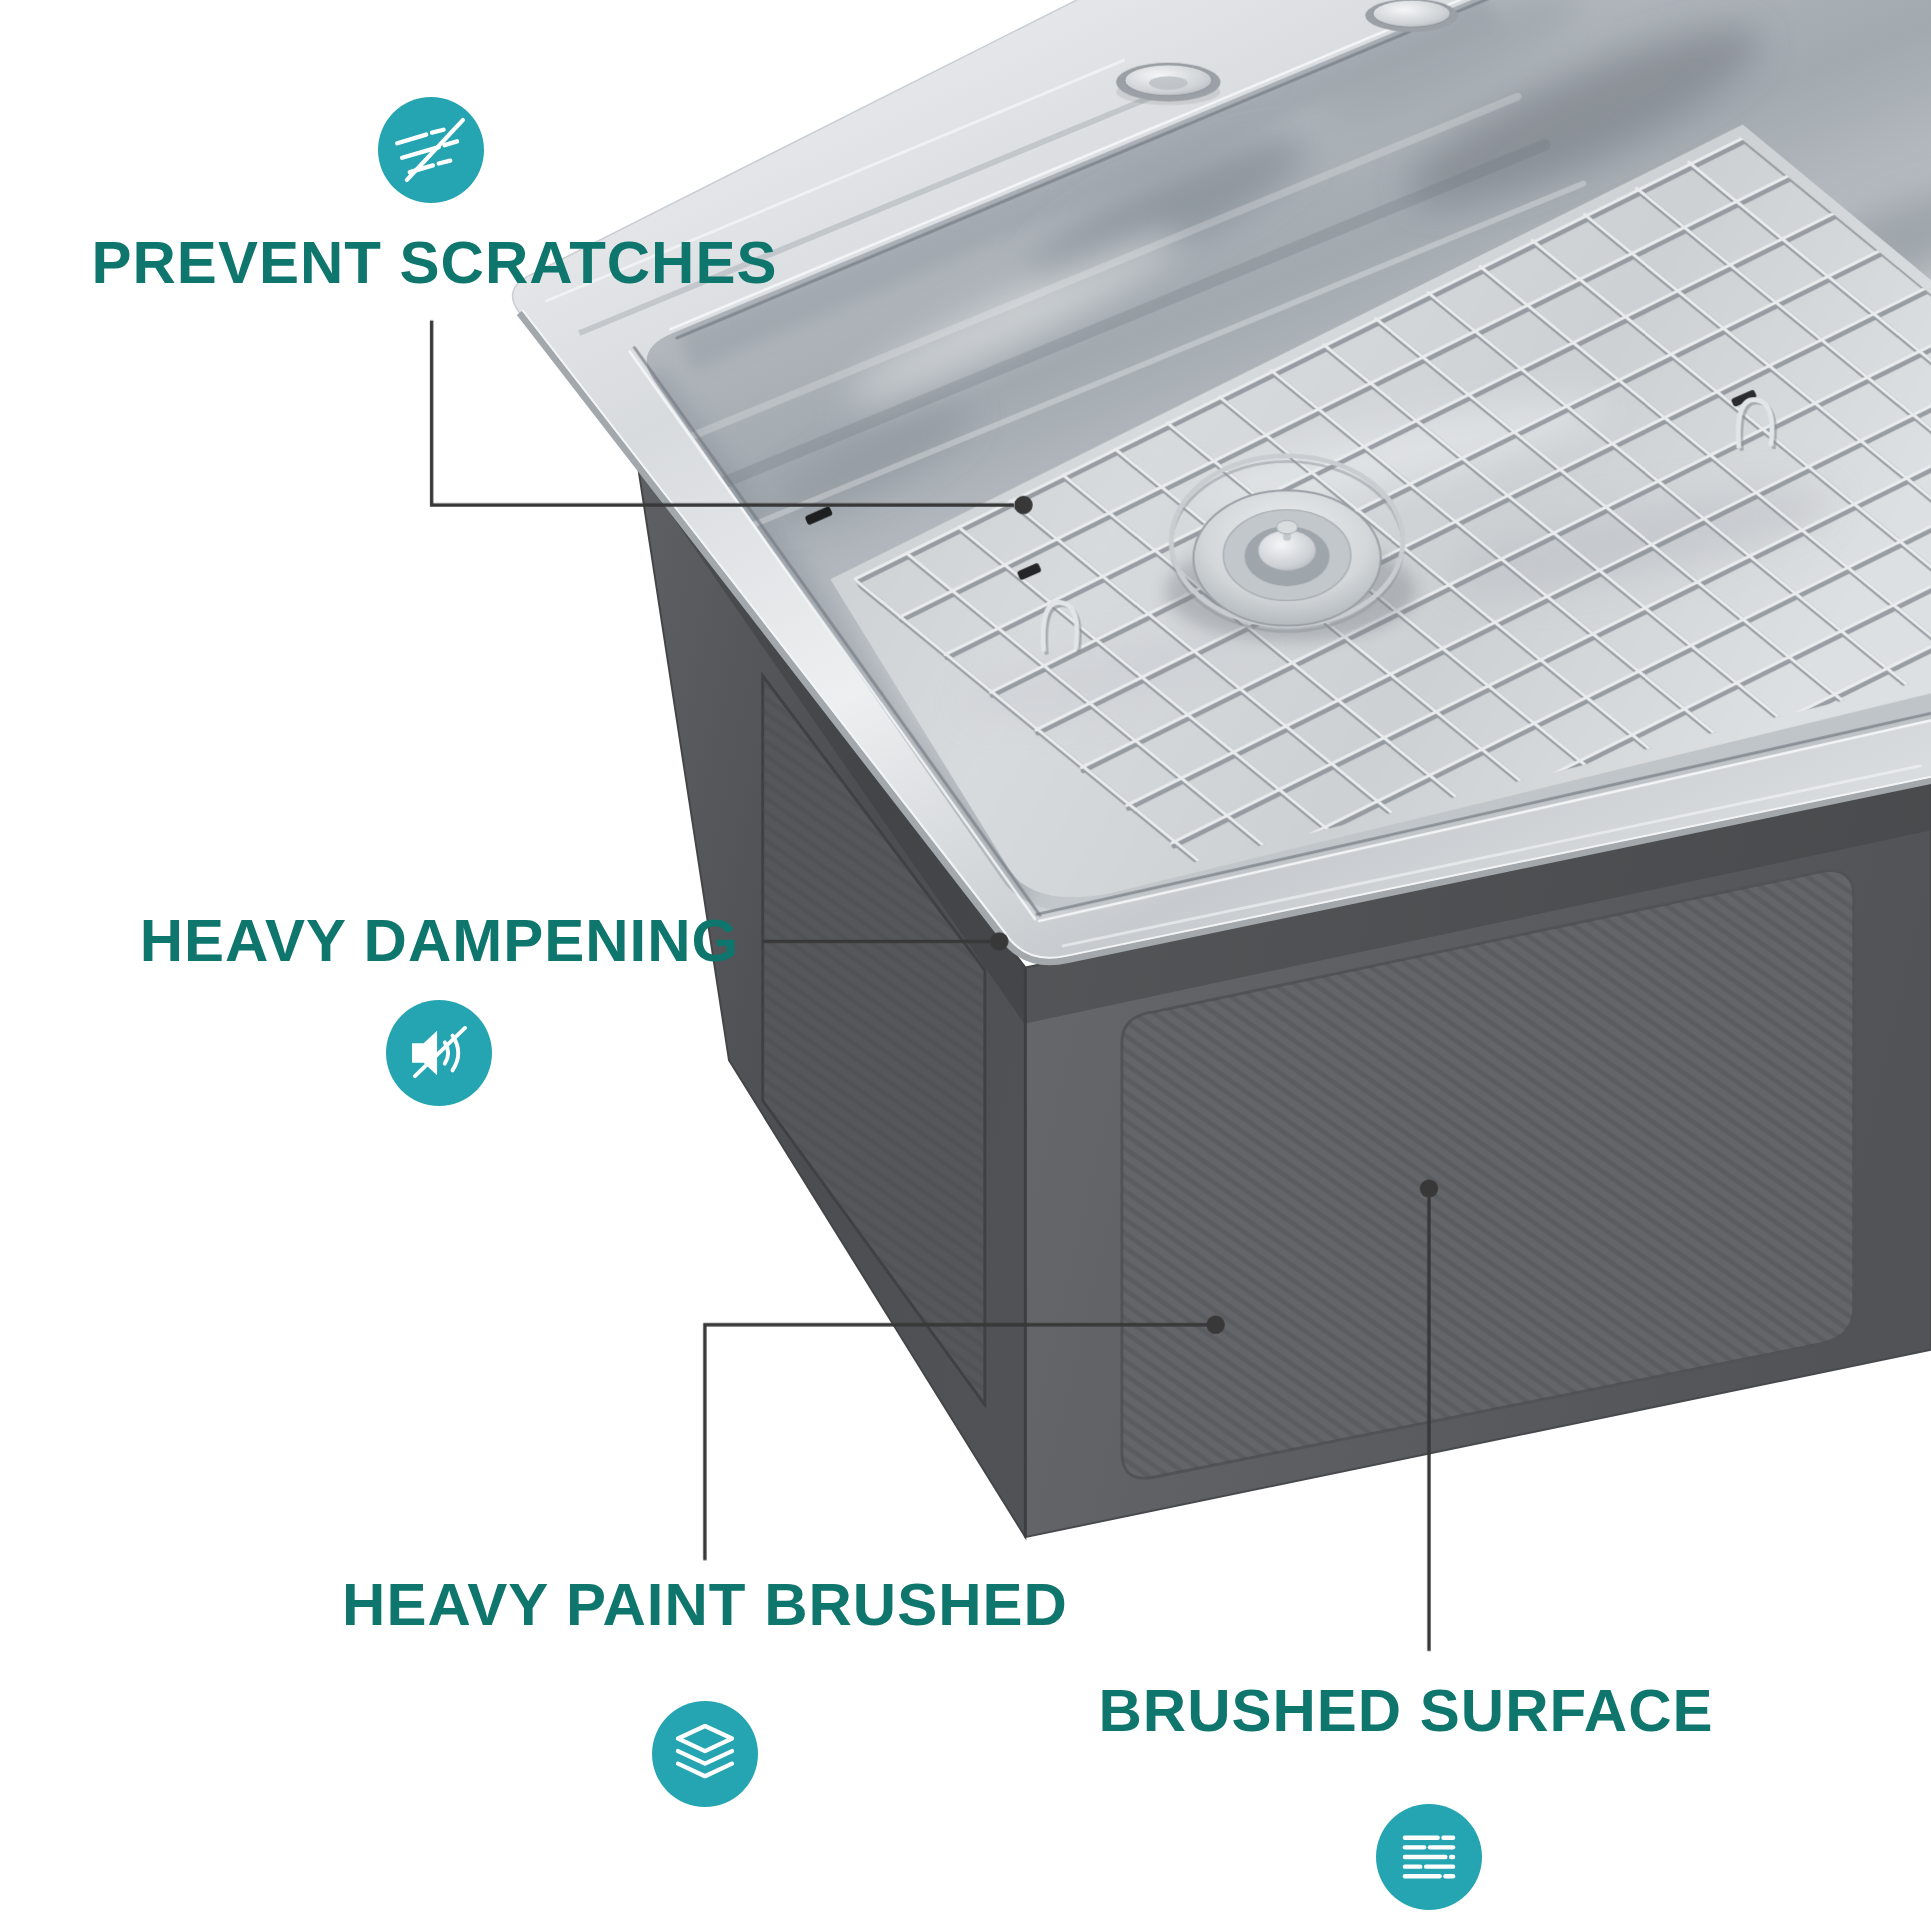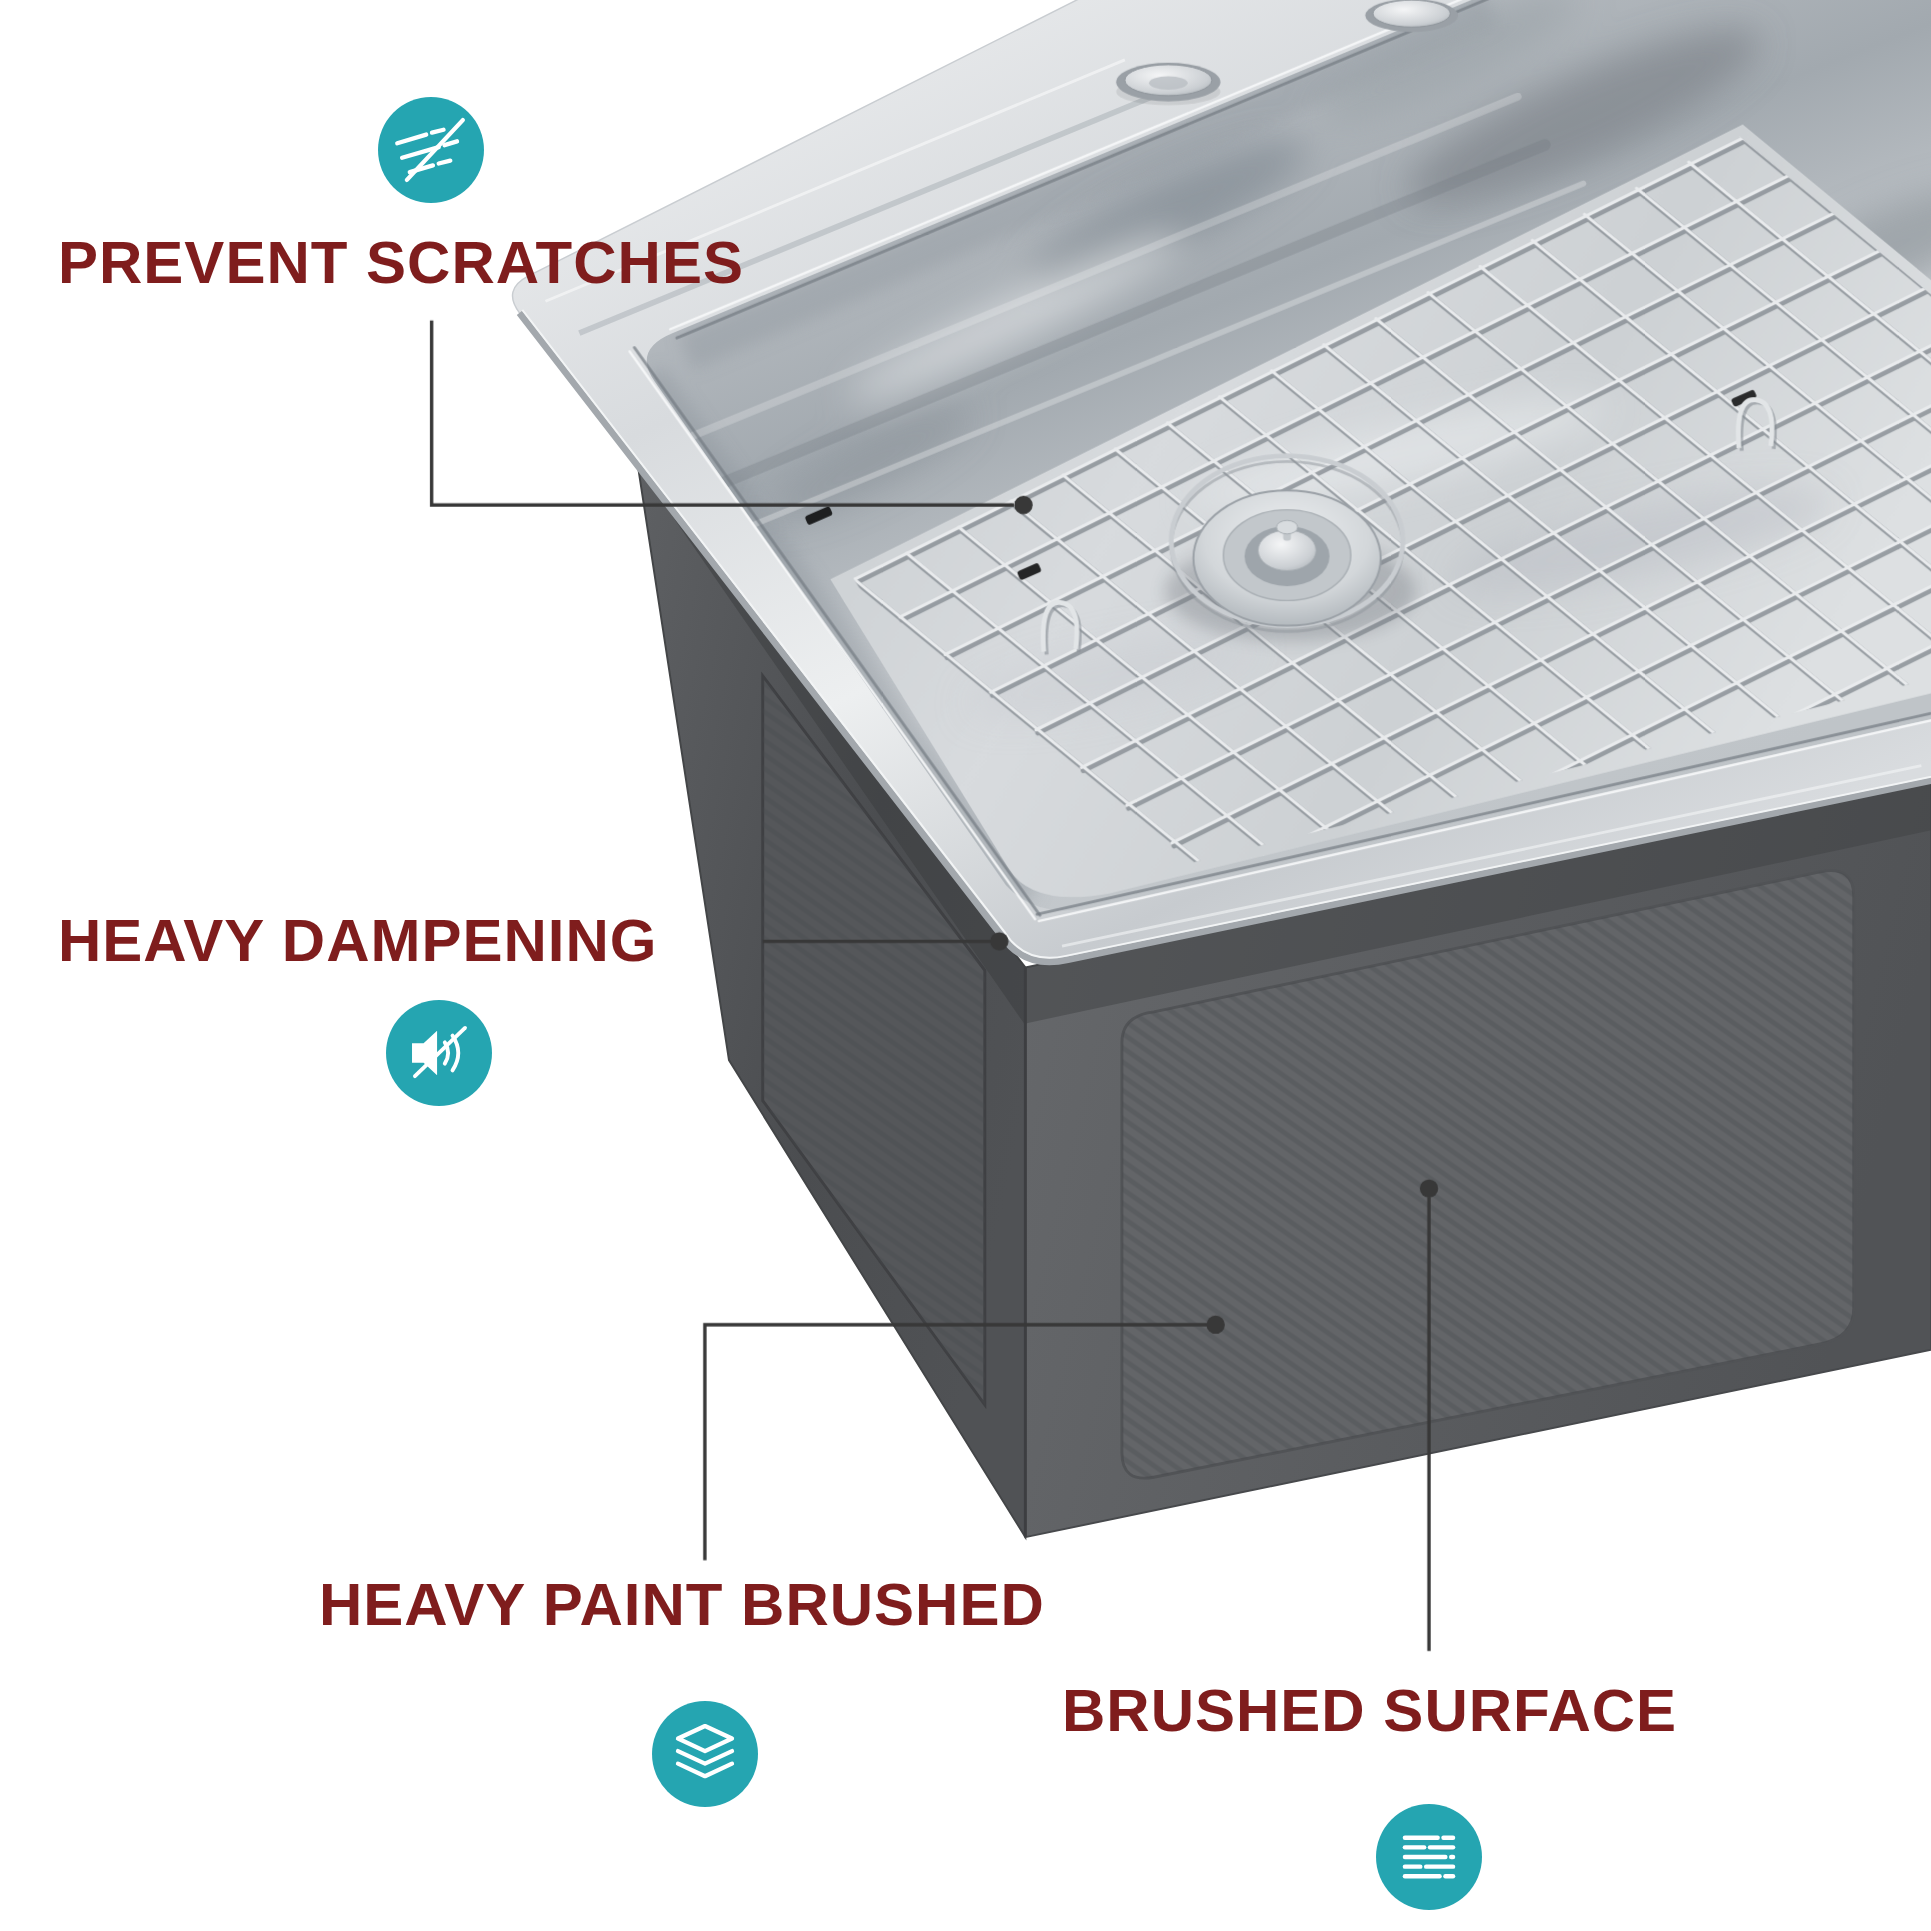--- a/index.html
+++ b/index.html
@@ -2,27 +2,27 @@
 <html><head>
 <meta charset="utf-8">
 <style>
   html,body{margin:0;padding:0;background:#ffffff;}
   .canvas{
     position:relative;width:1931px;height:1931px;background:#ffffff;overflow:hidden;
     font-family:"Liberation Sans", sans-serif;
   }
   .scene{position:absolute;left:0;top:0;width:1931px;height:1931px;}
   .label{
-    position:absolute;font-weight:700;font-size:60px;color:#7f1d1d;
-    text-align:left;letter-spacing:1px;white-space:nowrap;line-height:1.1;
+    position:absolute;font-weight:700;font-size:60px;color:#0f766e;
+    text-align:center;letter-spacing:1px;white-space:nowrap;line-height:1.1;
   }
   .l1{left:58px;top:230px;width:753px;}
   .l2{left:58px;top:908px;width:763px;}
   .l3{left:319px;top:1572px;width:772px;}
-  .l4{left:1062px;top:1678px;width:772px;}
+  .l4{left:1020px;top:1678px;width:772px;}
   .badge{position:absolute;width:106px;height:106px;}
   .b1{left:378px;top:97px;}
   .b2{left:386px;top:1000px;}
   .b3{left:652px;top:1701px;}
   .b4{left:1376px;top:1804px;}
   .badge svg{display:block;width:106px;height:106px;}
 </style>
 </head>
 <body>
 

